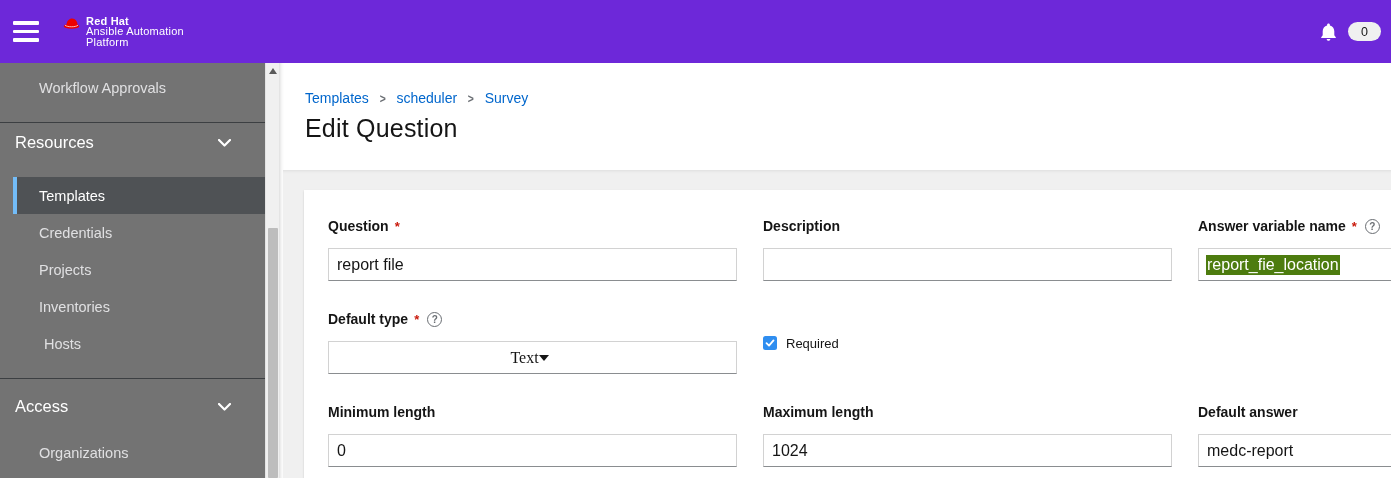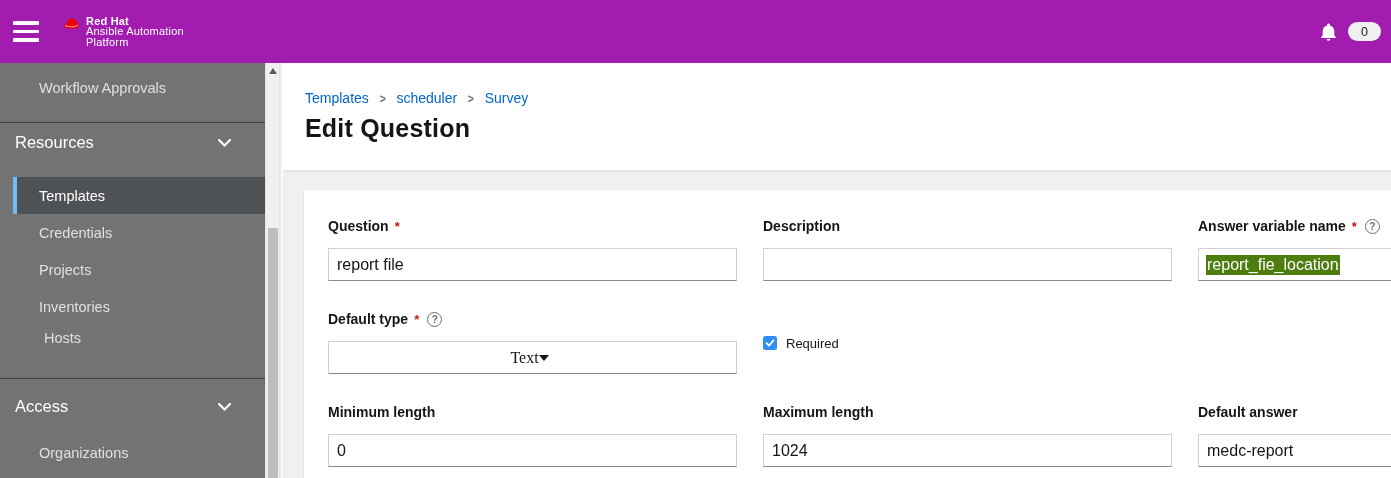--- a/index.html
+++ b/index.html
@@ -5,21 +5,21 @@
   * { margin:0; padding:0; box-sizing:border-box; }
   html,body { width:1391px; height:478px; }
   body {
     position:relative; overflow:hidden; background:#fff;
     font-family:"Liberation Sans", sans-serif; color:#151515;
   }
 
   
   .header {
     position:absolute; top:0; left:0; width:100%; height:63px;
-    background:#a21caf; display:flex; align-items:center;
+    background:#6d28d9; display:flex; align-items:center;
   }
   .hamburger { margin-left:13px; width:26px; cursor:pointer; }
   .hamburger span { display:block; width:26px; height:3.5px; background:#fff; border-radius:1px; margin-bottom:5px; }
   .hamburger span:last-child { margin-bottom:0; }
   .brand { display:flex; margin-left:24px; align-items:flex-start; }
   .brand-hat { width:17px; height:13px; margin-right:6px; margin-top:1px; }
   .brand-text { color:#fff; font-size:11px; line-height:10.5px; letter-spacing:.2px; }
   .brand-line1 { font-weight:700; }
   .header-right { margin-left:auto; display:flex; align-items:center; margin-right:10px; }
   .bell { width:17px; height:18px; margin-right:11px; cursor:pointer; }
@@ -61,21 +61,21 @@
 
   
   .main {
     position:absolute; top:63px; left:279px; right:0; bottom:0;
     background:#fff; box-shadow: inset 5px 0 5px -5px rgba(0,0,0,.25);
   }
   .page-head { padding:27px 0 0 26px; }
   .breadcrumb { font-size:14px; display:flex; align-items:center; }
   .breadcrumb a { color:#0066cc; text-decoration:none; cursor:pointer; }
   .crumb-sep { color:#6a6e73; margin:0 10px; font-size:13px; font-weight:700; transform:scaleX(.8); }
-  .page-title { margin-top:8px; font-size:25px; font-weight:700; letter-spacing:.2px; color:#151515; }
+  .page-title { margin-top:8px; font-size:25px; font-weight:400; letter-spacing:.2px; color:#151515; }
 
   .gray-panel {
     position:absolute; top:107px; left:4px; right:0; bottom:0;
     background:#f0f0f0; box-shadow: inset 0 5px 4px -5px rgba(0,0,0,.12);
   }
   .card {
     position:absolute; top:20px; left:21px; width:1327px; height:400px;
     background:#fff; box-shadow:0 1px 2px rgba(3,3,3,.15);
     padding:28px 24px;
   }
@@ -167,21 +167,21 @@
   </div>
   <div class="nav-item nav-sub" style="top:188px;">
     <span>Projects</span>
   </div>
   <div class="nav-item nav-sub" style="top:151px;">
     <span>Credentials</span>
   </div>
   <div class="nav-item nav-sub" style="top:225px;">
     <span>Inventories</span>
   </div>
-  <div class="nav-item nav-sub" style="top:256px;padding-left:44px;">
+  <div class="nav-item nav-sub" style="top:262px;padding-left:44px;">
     <span>Hosts</span>
   </div>
   <div class="nav-divider" style="top:315px;"></div>
   <div class="nav-item nav-group" style="top:325px;">
     <span>Access</span>
     <svg class="chev" width="13" height="8" viewBox="0 0 13 8">
       <polyline points="1,1 6.5,6.5 12,1" fill="none" stroke="#fff" stroke-width="2.2" stroke-linecap="round" stroke-linejoin="round"></polyline>
     </svg>
   </div>
   <div class="nav-item nav-sub" style="top:371px;">

